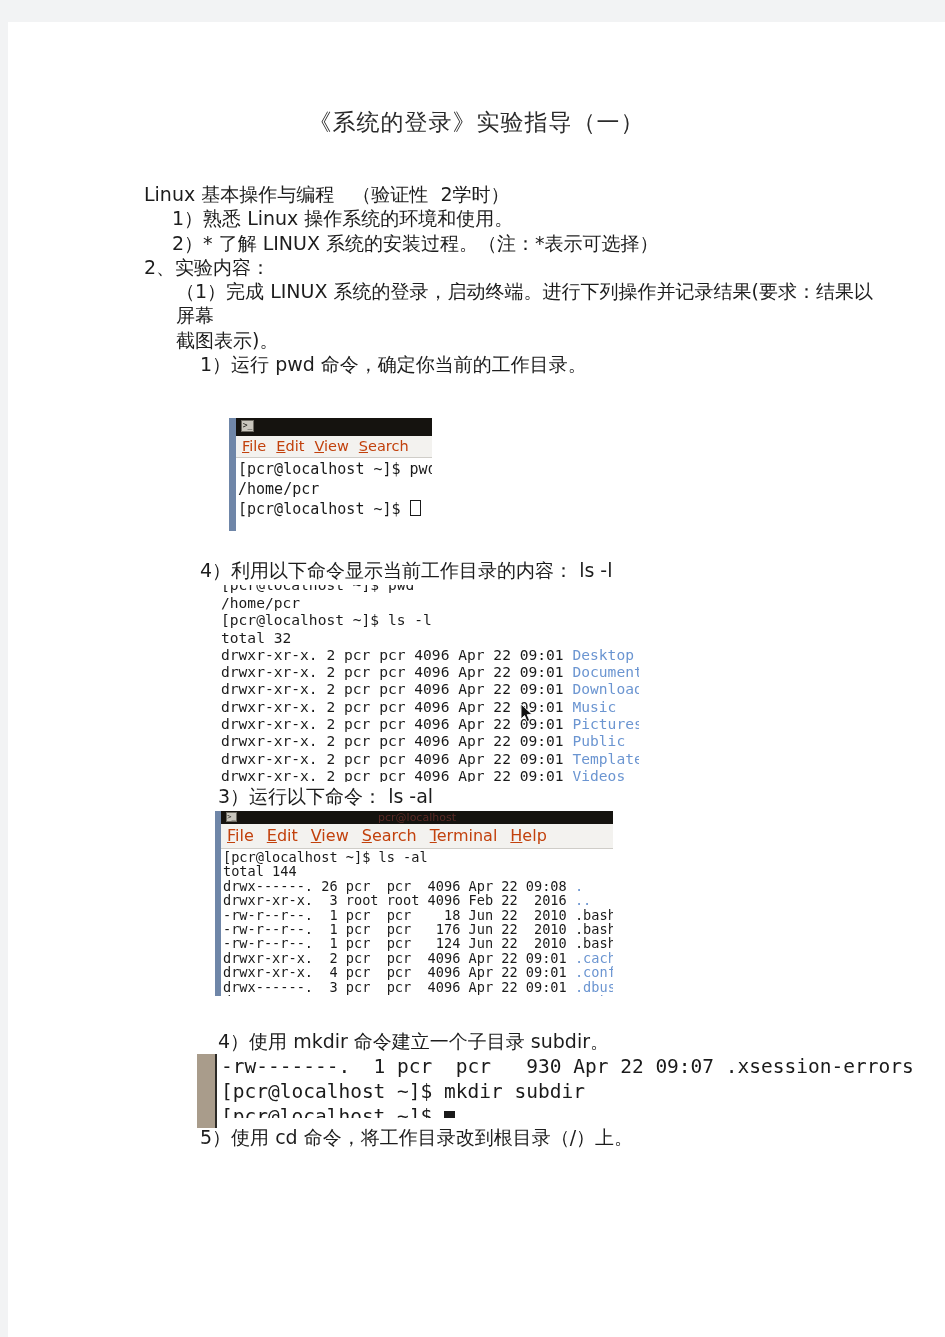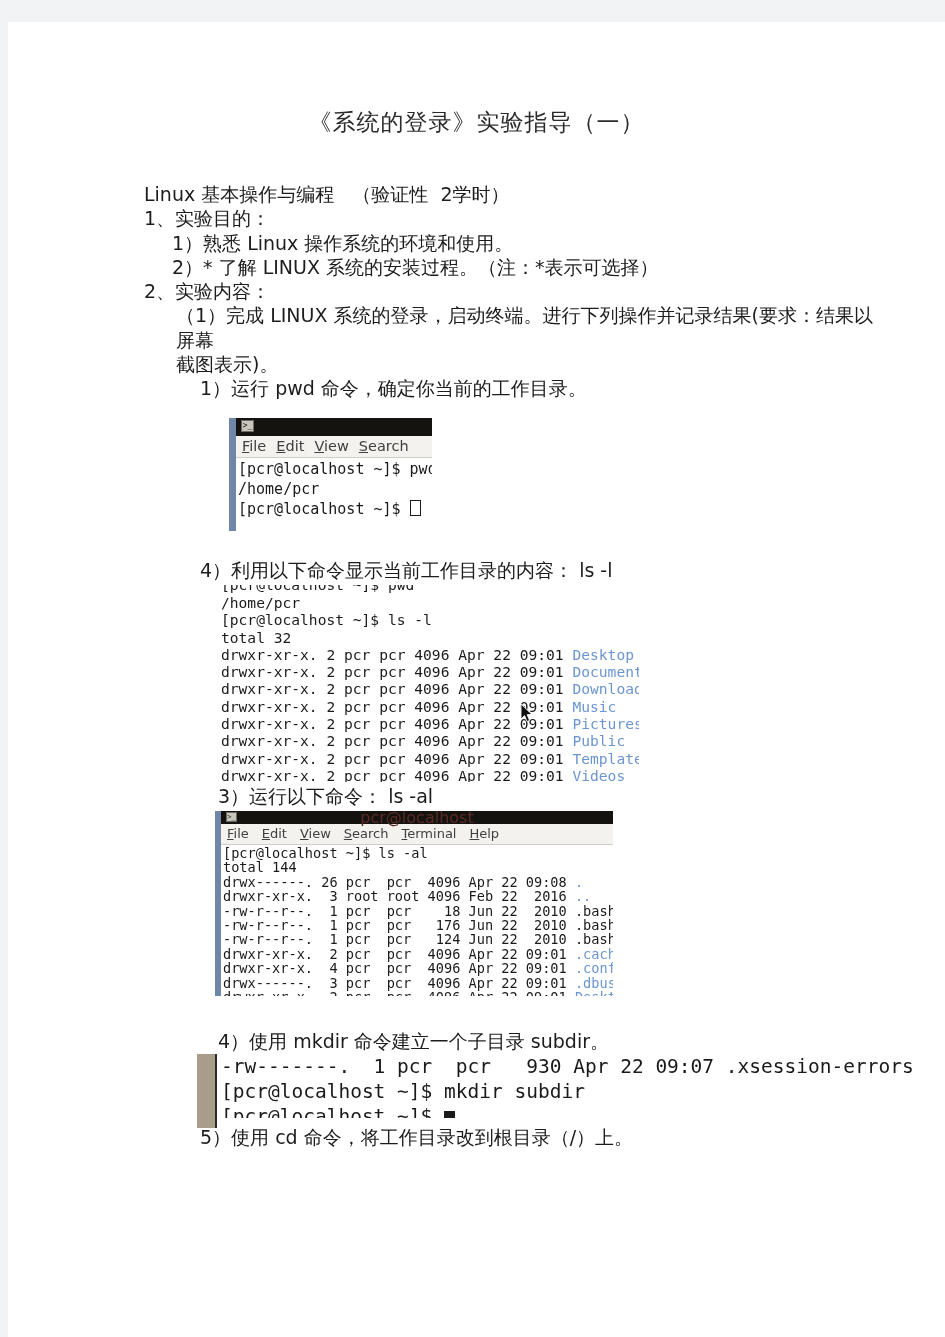--- a/index.html
+++ b/index.html
@@ -84,21 +84,21 @@
     color: #22201c;
     line-height: 10px;
     text-align: center;
     overflow: hidden;
   }
   .menubar {
     background: #f3f2ef;
     border-bottom: 1px solid #cfcdc8;
     font-family: "DejaVu Sans", "Liberation Sans", sans-serif;
     font-size: 13.5px;
-    color: #404040;
+    color: #c2410c;
     padding: 2px 0 3px 8px;
     white-space: nowrap;
   }
   .menubar span.mi { margin-right: 17px; display: inline-block; }
   .menubar u { text-decoration: underline; }
   .screen {
     padding: 1px 0 0 2px;
     font-size: 14.6px;
     line-height: 17.2px;
     white-space: pre;
@@ -146,23 +146,23 @@
   }
 
   
   #term3 { left: 207px; top: 789px; width: 398px; height: 185px; }
   #term3 .edge {
     position: absolute; left: 0; top: 0; width: 6px; height: 185px;
     background: #6f86a8;
   }
   #term3 .inner { margin-left: 6px; }
   #term3 .titlebar { height: 13px; }
-  #term3 .titlebar .tb-text { line-height: 13px; font-size: 16px; }
+  #term3 .titlebar .tb-text { line-height: 13px; font-size: 11px; }
   #term3 .tb-icon { top: 1px; height: 10px; width: 11px; line-height: 8px; font-size: 7px; }
-  #term3 .menubar { font-size: 13px; padding: 2px 0 3px 6px; }
+  #term3 .menubar { font-size: 16px; padding: 2px 0 3px 6px; }
   #term3 .menubar span.mi { margin-right: 13px; }
   #term3 .screen { font-size: 13.6px; line-height: 14.4px; }
 
   
   #term4 { left: 189px; top: 1032px; width: 746px; height: 74px; }
   #term4 .edge {
     position: absolute; left: 0; top: 0; width: 20px; height: 74px;
     background: #a99c8b;
     border-right: 2px solid #2c2a26;
     box-sizing: border-box;
@@ -191,21 +191,20 @@
 </style>
 </head>
 <body>
 
 <div id="page">
 
   <div class="doc-title">《系统的登录》实验指导（一）</div>
 
   <div class="body-block">
     <div class="ln">Linux 基本操作与编程   （验证性  2学时）</div>
-    <div class="ln">1、实验目的：</div>
     <div class="ln ind1">1）熟悉 Linux 操作系统的环境和使用。</div>
     <div class="ln ind1">2）* 了解 LINUX 系统的安装过程。（注：*表示可选择）</div>
     <div class="ln">2、实验内容：</div>
     <div class="ln ind2">（1）完成 LINUX 系统的登录，启动终端。进行下列操作并记录结果(要求：结果以屏幕</div>
     <div class="ln ind2">截图表示)。</div>
     <div class="ln ind3">1）运行 pwd 命令，确定你当前的工作目录。</div>
   </div>
 
   <div class="term" id="term1">
     <div class="edge"></div>

